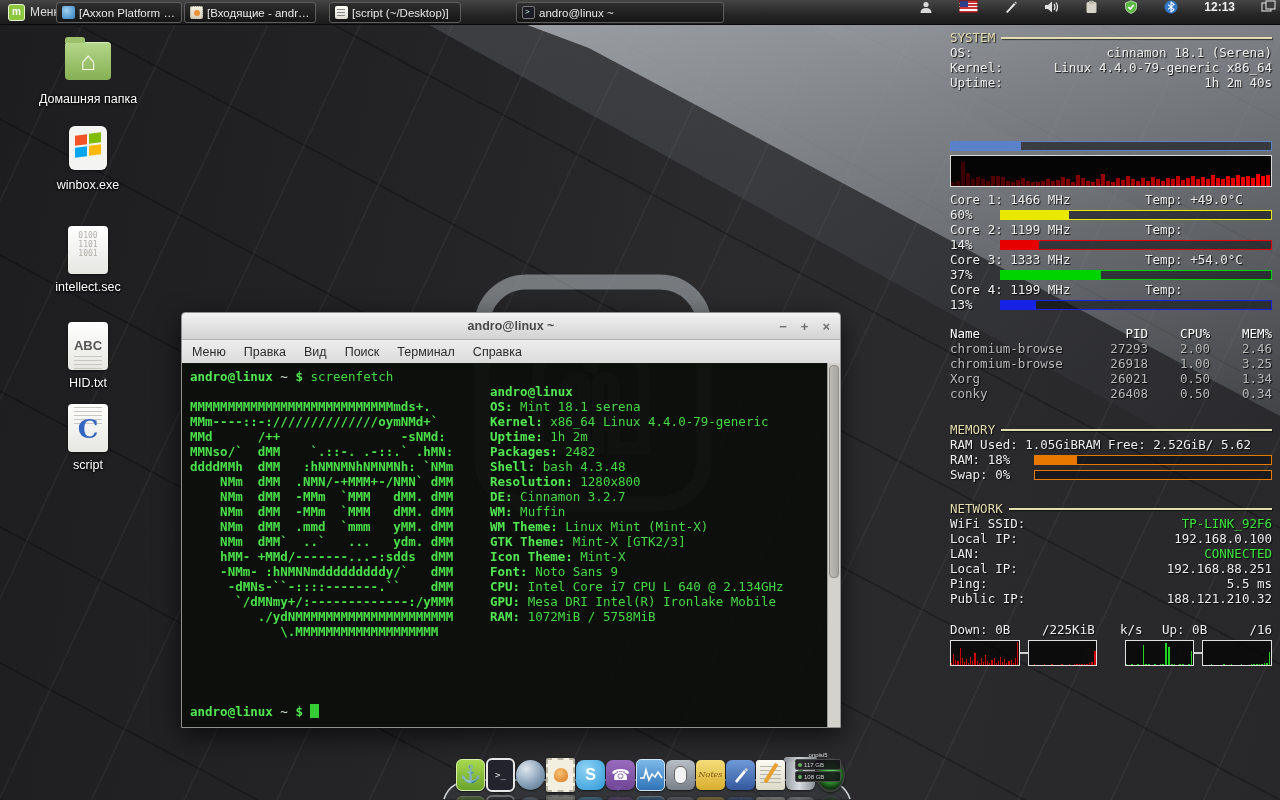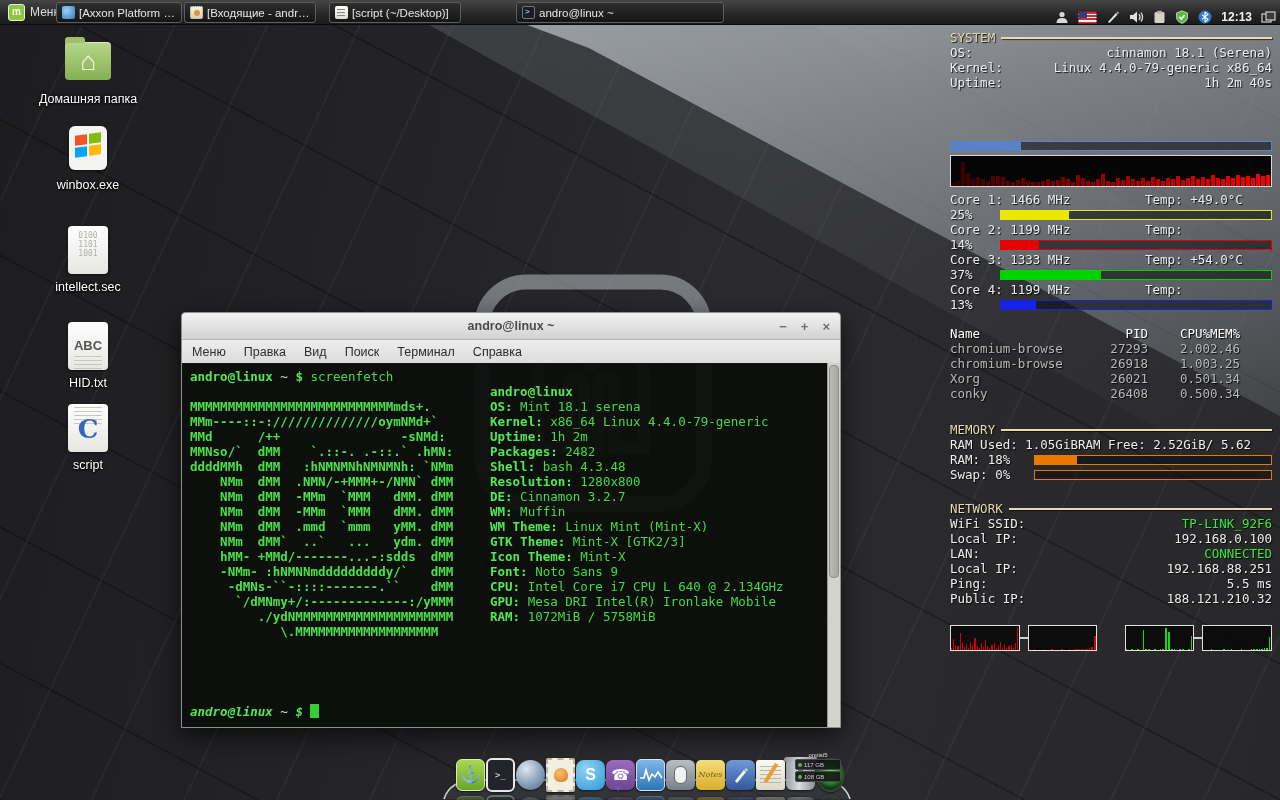--- a/index.html
+++ b/index.html
@@ -31,21 +31,21 @@
   .ico-axxon{background:radial-gradient(circle at 35% 35%,#9fd0f0,#2f7ec0);}
   .ico-mail{background:linear-gradient(#f5f0e0,#d8d0b8);border:1px dotted #999;box-sizing:border-box;
     position:relative;}
   .ico-mail::after{content:"";position:absolute;left:3px;top:3px;width:6px;height:6px;border-radius:50%;
     background:#e8923a;}
   .ico-gedit{background:linear-gradient(#fdfdf8,#dcdcd2);position:relative;}
   .ico-gedit::after{content:"";position:absolute;left:2px;top:3px;width:8px;height:1px;background:#888;
     box-shadow:0 3px 0 #888,0 6px 0 #888;}
   .ico-terminal{background:#1c1c24;border:1px solid #777;box-sizing:border-box;position:relative;}
   .ico-terminal::after{content:">";position:absolute;left:2px;top:0px;color:#cfe;font-size:8px;}
-  #tray{position:absolute;right:4px;top:0;height:24px;display:flex;align-items:flex-end;gap:9px;}
+  #tray{position:absolute;right:4px;top:0;height:24px;display:flex;align-items:flex-start;gap:26px;}
   #tray svg{display:block;}
   #clock{font-size:12px;font-weight:bold;color:#f0f0f0;}
   .usflag{width:17px;height:11px;position:relative;overflow:hidden;border:1px solid rgba(0,0,0,.4);
     background:repeating-linear-gradient(#c83232 0 1.6px,#f5f5f5 1.6px 3.2px);}
   .usflag::after{content:"";position:absolute;left:0;top:0;width:8px;height:6px;background:#2a3e8c;}
   
   .dicon{position:absolute;width:120px;text-align:center;cursor:default;}
   .dicon .art{margin:0 auto;width:58px;height:52px;position:relative;}
   .dicon .cap{margin-top:4px;font-size:12.5px;color:#fff;text-shadow:0 1px 2px #000,0 0 3px #000;}
   .folder{position:absolute;left:6px;top:6px;width:46px;height:38px;border-radius:4px;
@@ -81,42 +81,42 @@
     font-family:"DejaVu Sans Mono",monospace;font-size:12.5px;line-height:15px;overflow:hidden;}
   #term-scroll{position:absolute;right:0;top:0;bottom:0;width:12px;background:#d4d2cc;border-left:1px solid #9a9a9a;}
   #term-scroll .thumb{position:absolute;left:1px;right:1px;top:2px;height:58%;border-radius:4px;
     background:linear-gradient(90deg,#bcbab4,#a8a6a0);border:1px solid #8f8d88;}
   .tgreen{color:#46d946;} .tbold{font-weight:bold;color:#52e852;} .tdim{color:#cfe3cf;}
   #term-prompt1{position:absolute;left:8px;top:6px;white-space:pre;}
   #term-art{position:absolute;left:8px;top:36px;margin:0;font-family:inherit;font-size:12.5px;
     line-height:15px;color:#49e049;font-weight:bold;white-space:pre;}
   #term-info{position:absolute;left:308px;top:21px;line-height:15px;white-space:pre;}
   #term-info .row .il{font-weight:bold;color:#52e852;} #term-info .row .iv{color:#46d946;}
-  #term-prompt2{position:absolute;left:8px;top:341px;white-space:pre;font-style:italic;}
+  #term-prompt2{position:absolute;left:8px;top:341px;white-space:pre;}
   .cursor{display:inline-block;width:9px;height:14px;background:#35cc35;vertical-align:-2px;}
   
   #conky{position:absolute;left:950px;top:30px;width:322px;z-index:10;
     font-family:"DejaVu Sans Mono",monospace;font-size:12.5px;line-height:15px;color:#ededed;
     text-shadow:1px 1px 1px rgba(0,0,0,.85);}
   .ck-head{display:flex;align-items:center;gap:6px;color:#e3dcae;font-size:12.5px;}
   .ck-head .rule{flex:1;height:2px;background:#e3dcae;box-shadow:1px 1px 1px rgba(0,0,0,.6);}
   .ck-row{display:flex;justify-content:space-between;}
   .ck-green{color:#3ae83a;}
   .ck-bar{height:8px;border:1px solid;background:rgba(10,12,16,.55);}
   .ck-bar .fill{height:100%;}
   #cpu-graph{margin-top:4px;height:30px;border:1px solid #d8d8d8;background:#050505;
     display:flex;align-items:flex-end;overflow:hidden;}
   .core-line1{display:flex;} .core-line1 .temp{position:absolute;left:195px;}
   .core-line2{display:flex;align-items:center;gap:8px;}
   .core-line2 .pct{width:42px;}
   .core-line2 .ck-bar{flex:1;}
   .proc-row{display:flex;color:#b9b9b9;}
   .proc-row.hdr{color:#fff;}
   .proc-row .c0{flex:1;} .proc-row .c1{width:64px;text-align:right;}
-  .proc-row .c2{width:62px;text-align:right;} .proc-row .c3{width:62px;text-align:left;}
+  .proc-row .c2{width:62px;text-align:right;} .proc-row .c3{width:62px;text-align:right;}
   .mem-line{display:flex;align-items:center;gap:8px;}
   .mem-line .ml{width:76px;} .mem-line .ck-bar{flex:1;}
   #traffic-labels{display:flex;}
   #traffic-labels span:nth-child(1){width:92px;} #traffic-labels span:nth-child(2){width:78px;}
   #traffic-labels span:nth-child(3){width:42px;} #traffic-labels span:nth-child(4){width:72px;}
   #traffic-labels span:nth-child(5){margin-left:auto;}
   #net-graphs{display:flex;align-items:center;margin-top:3px;}
   .ngraph{width:70px;height:24px;border:1px solid #e0e0e0;background:rgba(5,5,5,.8);
     display:flex;align-items:flex-end;overflow:hidden;}
   .nconn{width:8px;height:2px;background:#cfcfcf;}
@@ -432,21 +432,21 @@
       <div style="flex: 1 1 0%; align-self: flex-end; height: 40%; background: rgb(246, 0, 0); margin-right: 1px;"></div>
       <div style="flex: 1 1 0%; align-self: flex-end; height: 32%; background: rgb(249, 0, 0); margin-right: 1px;"></div>
       <div style="flex: 1 1 0%; align-self: flex-end; height: 36%; background: rgb(252, 0, 0); margin-right: 1px;"></div>
     </div>
   <div id="ck-cores" style="margin-top:5px">
       <div class="core-line1" style="position: relative;">
         <span>Core 1: 1466 MHz</span>
         <span class="temp">Temp:  +49.0°C</span>
       </div>
       <div class="core-line2">
-        <span class="pct">25%</span>
+        <span class="pct">60%</span>
         <span class="ck-bar" style="border-color: rgb(232, 232, 0);">
           <span class="fill" style="display: block; width: 25%; background: rgb(232, 232, 0);"></span>
         </span>
       </div>
       <div class="core-line1" style="position: relative;">
         <span>Core 2: 1199 MHz</span>
         <span class="temp">Temp:</span>
       </div>
       <div class="core-line2">
         <span class="pct">14%</span>
@@ -551,20 +551,27 @@
       <div class="ck-row">
         <span>Ping:</span>
         <span>5.5 ms</span>
       </div>
       <div class="ck-row">
         <span>Public IP:</span>
         <span>188.121.210.32</span>
       </div>
     </div>
   <div style="height:16px"></div>
+  <div id="traffic-labels">
+    <span>Down: 0B</span>
+      <span>/225KiB</span>
+      <span>k/s</span>
+      <span>Up: 0B</span>
+      <span>/16</span>
+  </div>
   <div id="net-graphs">
     <div class="ngraph" id="down-graph1">
         <div style="flex: 1 1 0%; align-self: flex-end; height: 8%; background: rgb(212, 0, 0); margin-right: 1px;"></div>
         <div style="flex: 1 1 0%; align-self: flex-end; height: 45%; background: rgb(212, 0, 0); margin-right: 1px;"></div>
         <div style="flex: 1 1 0%; align-self: flex-end; height: 20%; background: rgb(212, 0, 0); margin-right: 1px;"></div>
         <div style="flex: 1 1 0%; align-self: flex-end; height: 15%; background: rgb(212, 0, 0); margin-right: 1px;"></div>
         <div style="flex: 1 1 0%; align-self: flex-end; height: 70%; background: rgb(212, 0, 0); margin-right: 1px;"></div>
         <div style="flex: 1 1 0%; align-self: flex-end; height: 30%; background: rgb(212, 0, 0); margin-right: 1px;"></div>
         <div style="flex: 1 1 0%; align-self: flex-end; height: 12%; background: rgb(212, 0, 0); margin-right: 1px;"></div>
         <div style="flex: 1 1 0%; align-self: flex-end; height: 25%; background: rgb(212, 0, 0); margin-right: 1px;"></div>

